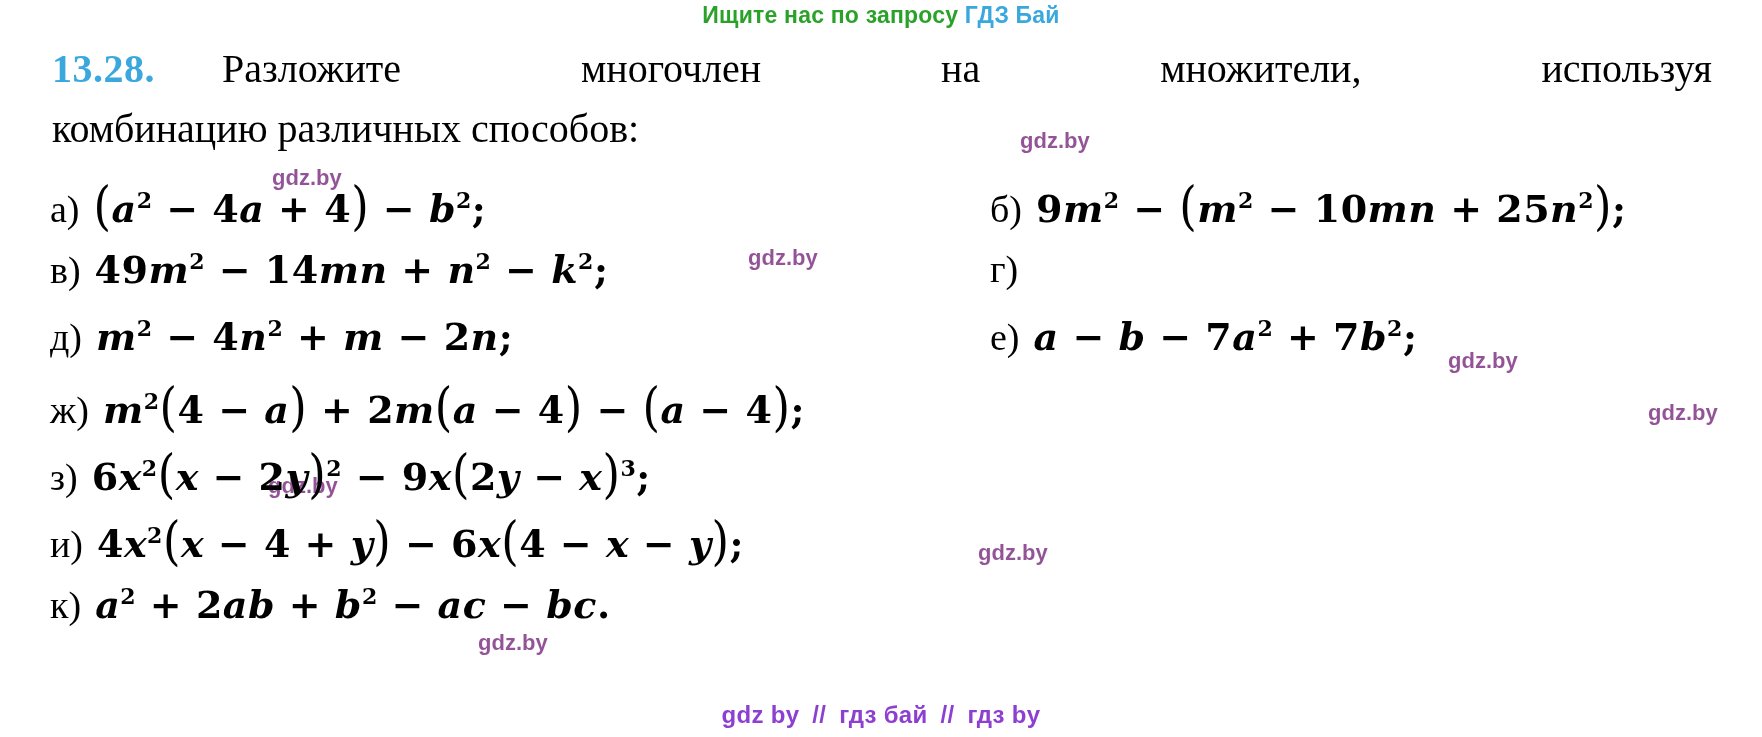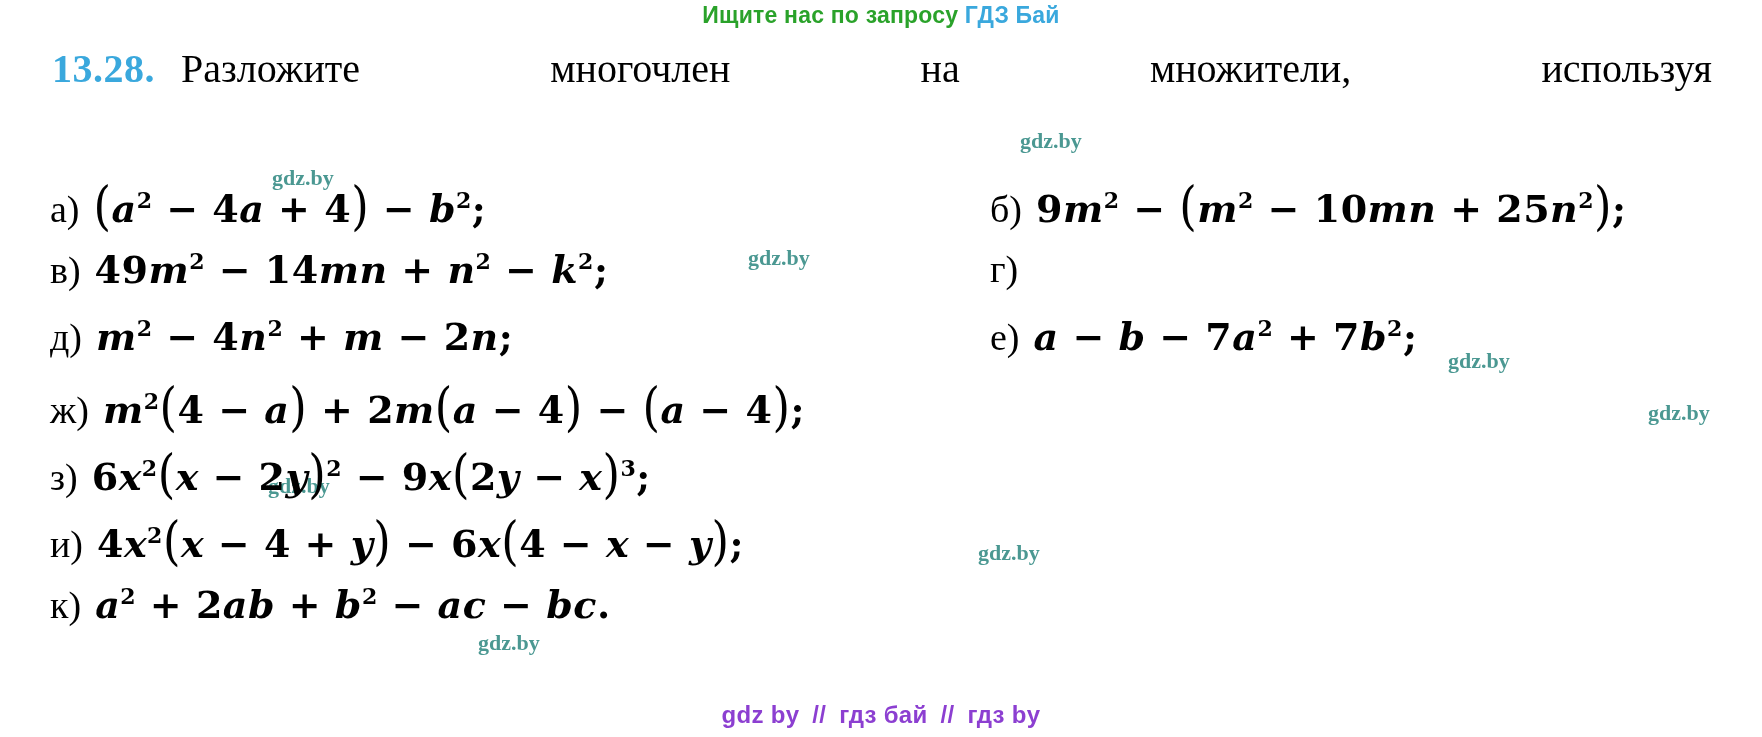--- a/index.html
+++ b/index.html
@@ -27,41 +27,42 @@
     font-size: 23px;
     font-weight: bold;
     letter-spacing: 0.2px;
   }
   .top-banner .part-green { color: #2aa22a; margin-top: 36px; }
   .top-banner .part-blue  { color: #3aa8dd; }
 
   
   .wm {
     position: absolute;
-    font-family: Liberation Serif, serif;
-    font-weight: bold;
-    color: #0f766e;
+    font-family: Liberation Sans, sans-serif;
+    font-weight: bold;
+    color: #701a75;
     opacity: 0.75;
     pointer-events: none;
     white-space: nowrap;
   }
 
   
   .statement {
     position: absolute;
     left: 52px;
     top: 42px;
     width: 1660px;
     font-size: 40px;
     line-height: 1.35;
   }
   .stmt-line1 {
     display: flex;
     align-items: flex-start;
     width: 1660px;
+    gap: 41px;
   }
   .ex-number {
     color: #3aa8dd;
     font-weight: bold;
     font-size: 40px;
     letter-spacing: 0.5px;
     margin-right: 26px;
     white-space: nowrap;
   }
   .stmt-words {
@@ -165,20 +166,21 @@
   <div class="stmt-line1">
     <span class="ex-number">13.28.</span>
     <span class="stmt-words">
       <span>Разложите</span>
       <span>многочлен</span>
       <span>на</span>
       <span>множители,</span>
       <span>используя</span>
     </span>
   </div>
+  <div class="stmt-line2">комбинацию различных способов:</div>
 </div>
 
 <div class="columns">
 
   <div class="col-left">
 
     <div class="item">
       <span class="item-label">а)</span>
       <span class="math"><span class="paren">(</span><i>a</i><sup>2</sup> − 4<i>a</i> + 4<span class="paren">)</span> − <i>b</i><sup>2</sup>;</span>
     </div>

